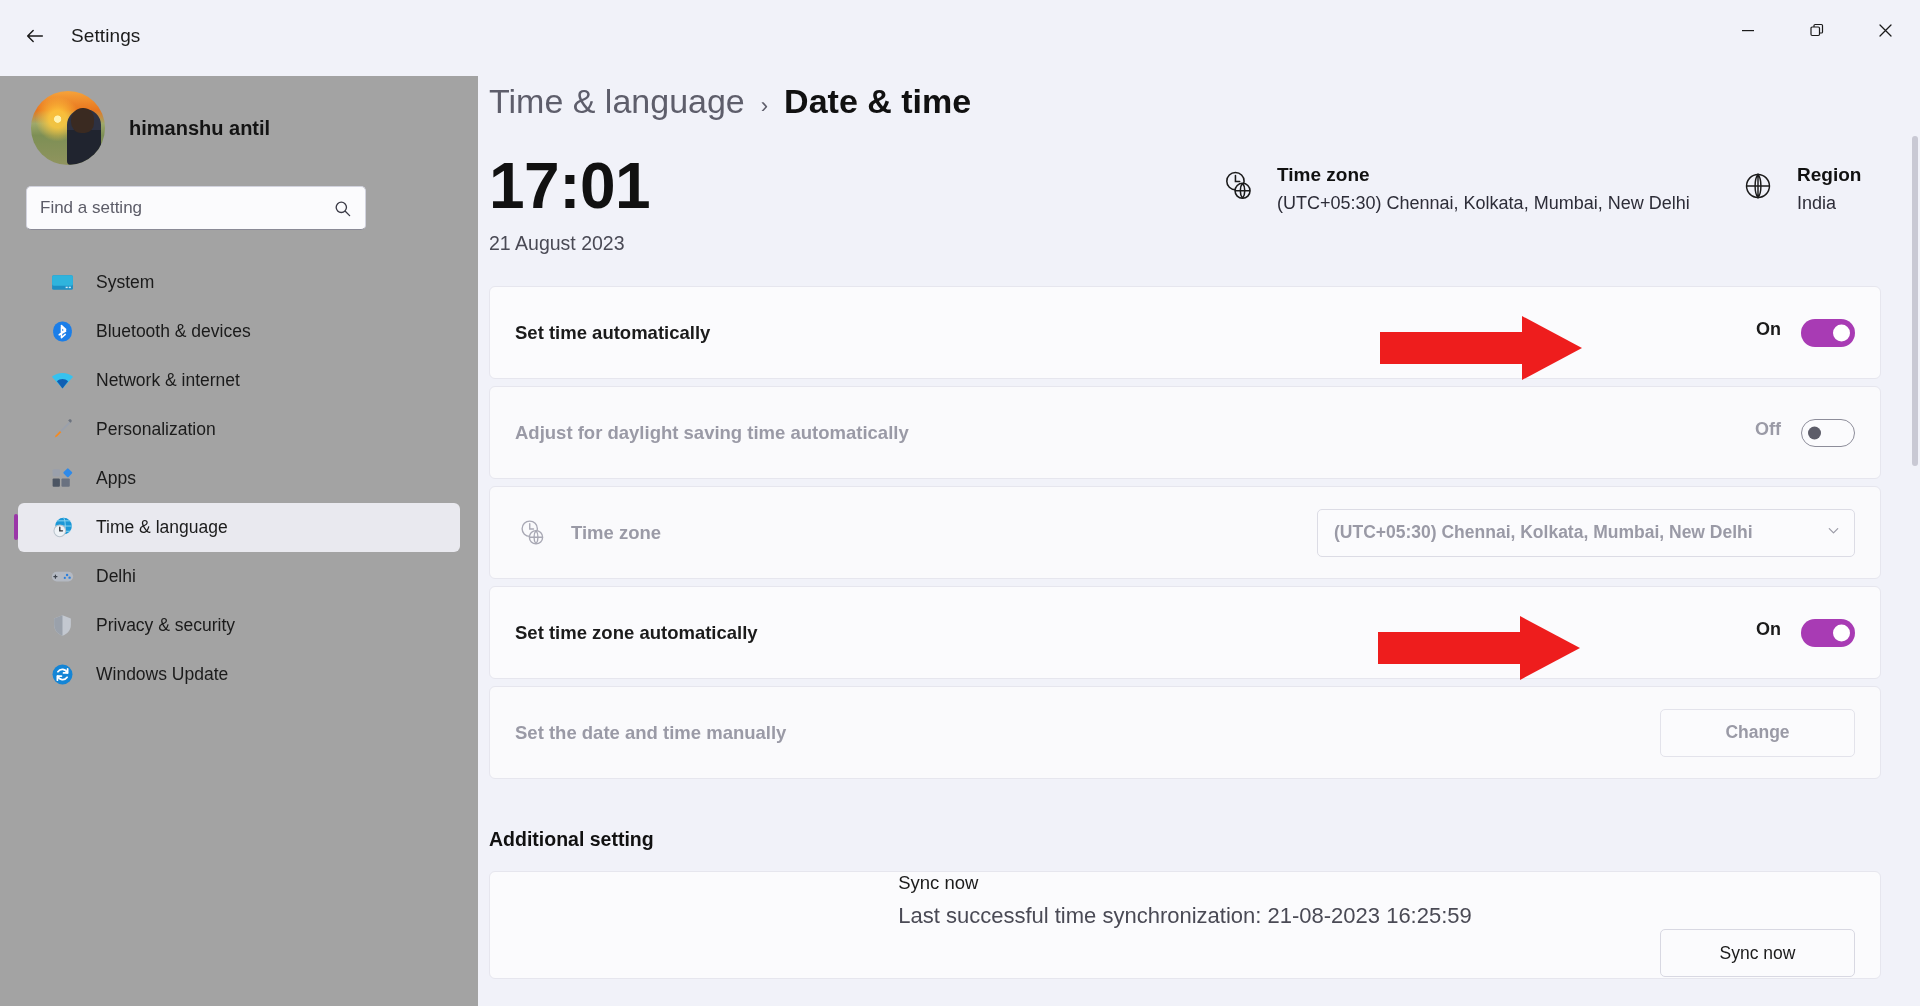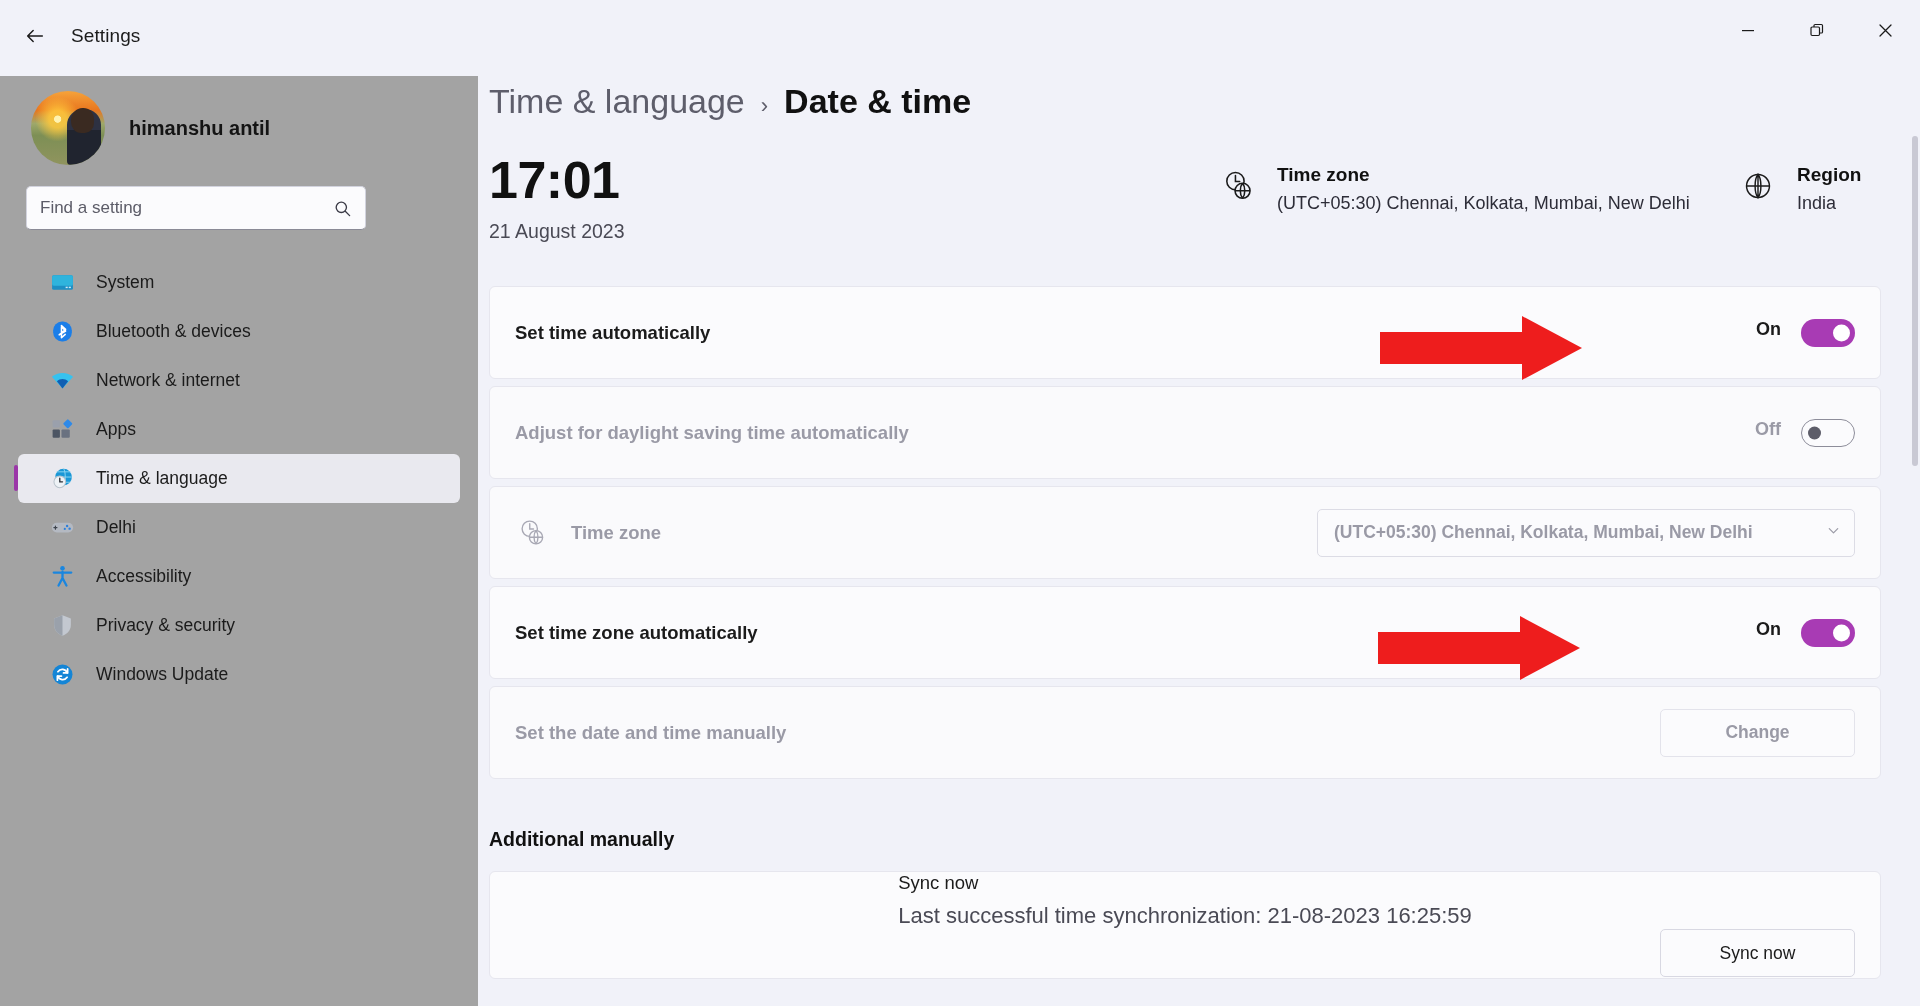--- a/index.html
+++ b/index.html
@@ -82,21 +82,21 @@
   .nav-label { font-size: 17.5px; margin-left: 20px; color: #1b1b1b; }
 
   
   .content { position: absolute; left: 478px; top: 56px; width: 1442px; height: 950px; overflow: hidden; }
   .breadcrumb { display: flex; align-items: baseline; padding: 26px 0 0 11px; }
   .crumb-parent { font-size: 34px; color: #5e5e6b; cursor: pointer; }
   .crumb-sep { font-size: 22px; color: #5e5e6b; margin: 0 16px; }
   .crumb-current { font-size: 34px; font-weight: bold; color: #111; }
 
   .clockrow { position: relative; margin: 33px 0 0 11px; height: 96px; }
-  .big-time { font-size: 52px; font-weight: bold; letter-spacing: -.5px; color: #111; line-height: 1; }
+  .big-time { font-size: 64px; font-weight: bold; letter-spacing: -.5px; color: #111; line-height: 1; }
   .big-date { font-size: 19.5px; color: #4a4a55; margin-top: 14px; }
 
   .meta-tz { position: absolute; left: 730px; top: 10px; display: flex; align-items: flex-start; }
   .meta-region { position: absolute; left: 1250px; top: 10px; display: flex; align-items: flex-start; }
   .meta-ico { width: 38px; height: 38px; flex: none; display: flex; align-items: center; justify-content: center; margin-top: 3px; }
   .meta-txt { margin-left: 20px; }
   .meta-title { font-size: 19px; font-weight: bold; color: #111; }
   .meta-sub { font-size: 18px; color: #2d2d38; margin-top: 7px; white-space: nowrap; }
 
   .cards { margin: 36px 0 0 11px; width: 1392px; font-weight: bold; }
@@ -233,20 +233,30 @@
       <div class="navitem">
         <span class="nav-ico">
           <svg width="25" height="25" viewBox="0 0 24 24">
             <path d="M1.8 8.5C4.6 6 8.2 4.7 12 4.7s7.4 1.3 10.2 3.8L12 19.6z" fill="#36c2ef"></path>
             <path d="M6.6 12.6C8.2 11.3 10 10.6 12 10.6s3.8.7 5.4 2L12 19.6z" fill="#0f5fb3"></path>
           </svg>
         </span>
         <span class="nav-label">Network &amp; internet</span>
       </div>
 
+      <div class="navitem">
+        <span class="nav-ico">
+          <svg width="25" height="25" viewBox="0 0 24 24">
+            <path d="M19.6 3.4l1.2 1.2-10 10-1.2-1.2z" fill="#9aa0ac"></path>
+            <path d="M9.6 13.4l1.2 1.2-4 4-2.2 1 1-2.2z" fill="#f58a1f"></path>
+            <path d="M18.2 2.6c.6-.6 1.6-.6 2.2 0 .6.6.6 1.6 0 2.2l-.8.8-2.2-2.2z" fill="#6d737e"></path>
+          </svg>
+        </span>
+        <span class="nav-label">Personalization</span>
+      </div>
 
       <div class="navitem">
         <span class="nav-ico">
           <svg width="25" height="25" viewBox="0 0 24 24">
             <rect x="2.5" y="3" width="7" height="7" rx="1" fill="#9aa0ac"></rect>
             <rect x="2.5" y="12" width="7" height="8" rx="1" fill="#4c5563"></rect>
             <rect x="11" y="12" width="8" height="8" rx="1" fill="#697180"></rect>
             <rect x="13.8" y="3.2" width="6.6" height="6.6" rx="1" fill="#2f8ae8" transform="rotate(45 17.1 6.5)"></rect>
           </svg>
         </span>
@@ -272,29 +282,20 @@
             <rect x="1.8" y="7.4" width="20.4" height="9.4" rx="4.7" fill="#b4b9c2"></rect>
             <path d="M5.2 10.6v3M3.7 12.1h3" stroke="#3e444d" stroke-width="1.1" stroke-linecap="round"></path>
             <circle cx="16.4" cy="10.6" r="1.15" fill="#2b7fdb"></circle>
             <circle cx="18.8" cy="13.1" r="1.15" fill="#2b7fdb"></circle>
             <circle cx="14.2" cy="13.4" r="1.05" fill="#2b7fdb"></circle>
           </svg>
         </span>
         <span class="nav-label">Delhi</span>
       </div>
 
-      <div class="navitem">
-        <span class="nav-ico">
-          <svg width="25" height="25" viewBox="0 0 24 24">
-            <circle cx="12" cy="4.1" r="2.2" fill="#1a86df"></circle>
-            <path d="M3.6 8.2h16.8M12 7.4v7M8.2 20.6L12 13.4l3.8 7.2" fill="none" stroke="#1a86df" stroke-width="2.2" stroke-linecap="round" stroke-linejoin="round"></path>
-          </svg>
-        </span>
-        <span class="nav-label">Accessibility</span>
-      </div>
 
       <div class="navitem">
         <span class="nav-ico">
           <svg width="25" height="25" viewBox="0 0 24 24">
             <path d="M12 2.2l8 3v6.4c0 5-3.4 8.6-8 10.2-4.6-1.6-8-5.2-8-10.2V5.2z" fill="#c3c8d0"></path>
             <path d="M12 2.2v19.6c-4.6-1.6-8-5.2-8-10.2V5.2z" fill="#9aa1ab"></path>
           </svg>
         </span>
         <span class="nav-label">Privacy &amp; security</span>
       </div>
@@ -418,21 +419,21 @@
 
       <div class="card disabled">
         <span class="card-label">Set the date and time manually</span>
         <span class="card-right">
           <span class="btn">Change</span>
         </span>
       </div>
 
     </div>
 
-    <div class="section-head">Additional manually</div>
+    <div class="section-head">Additional setting</div>
 
     <div class="sync-card">
       <span>
         <span class="sync-title" style="display:block">Sync now</span>
         <span class="sync-sub" style="display:block">Last successful time synchronization: 21-08-2023 16:25:59</span>
       </span>
       <span class="card-right">
         <span class="btn enabled">Sync now</span>
       </span>
     </div>

